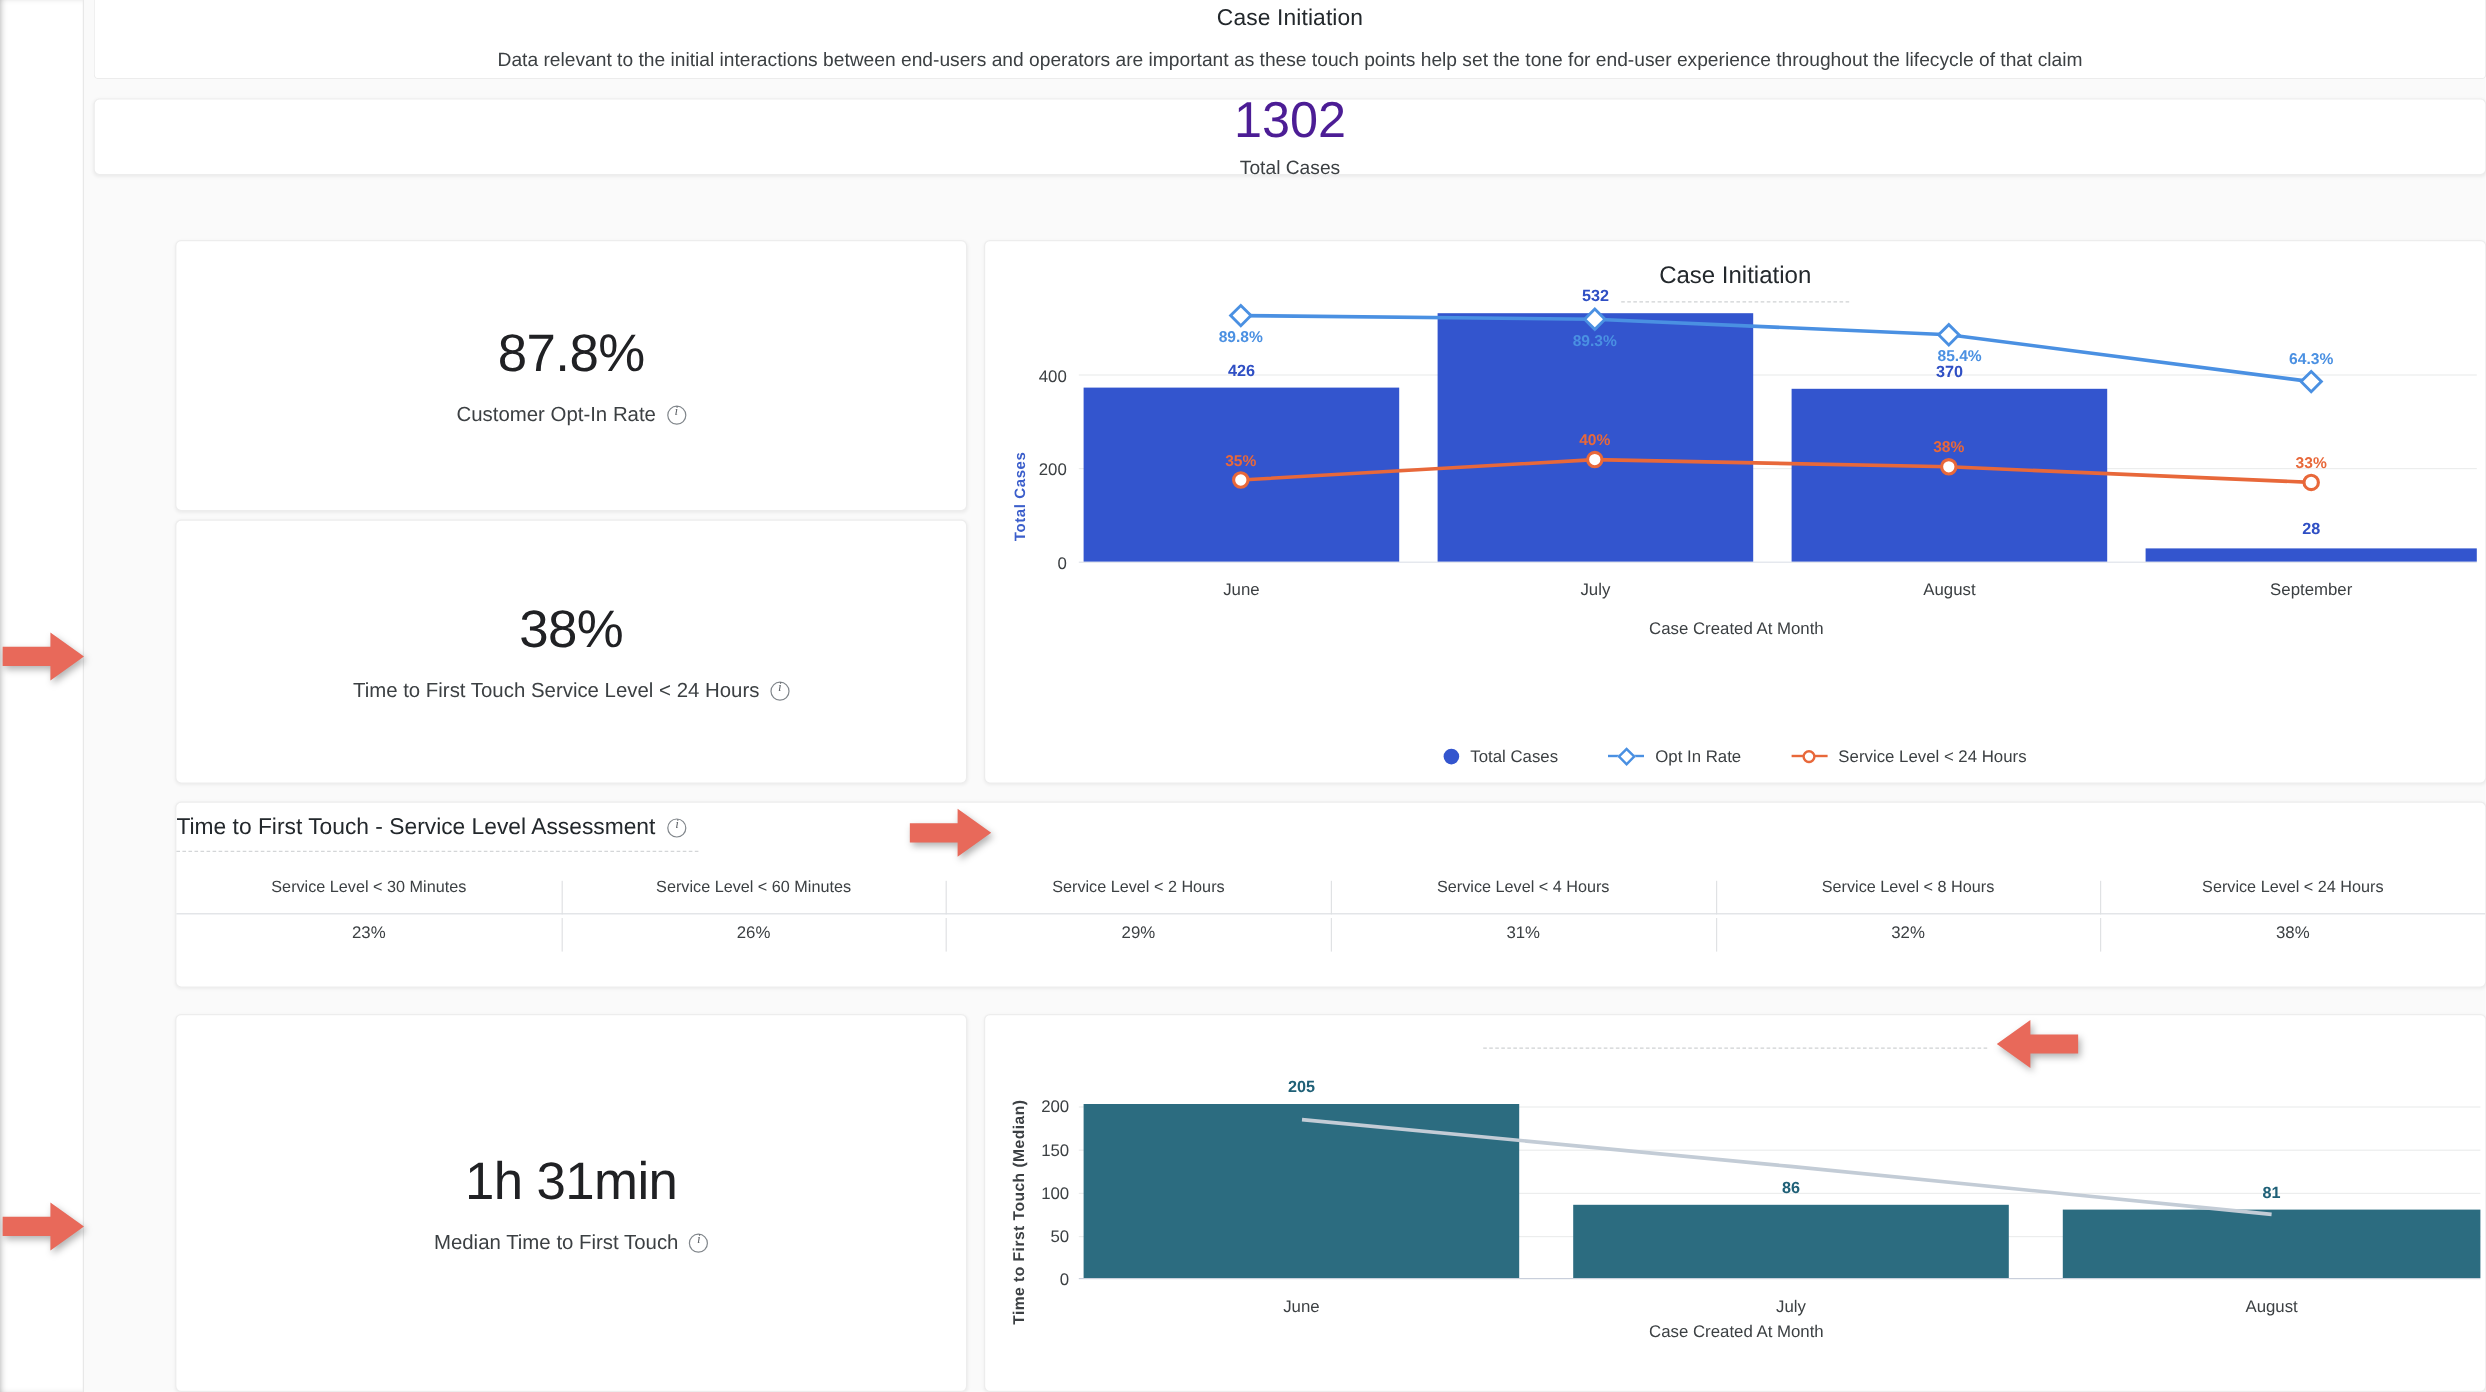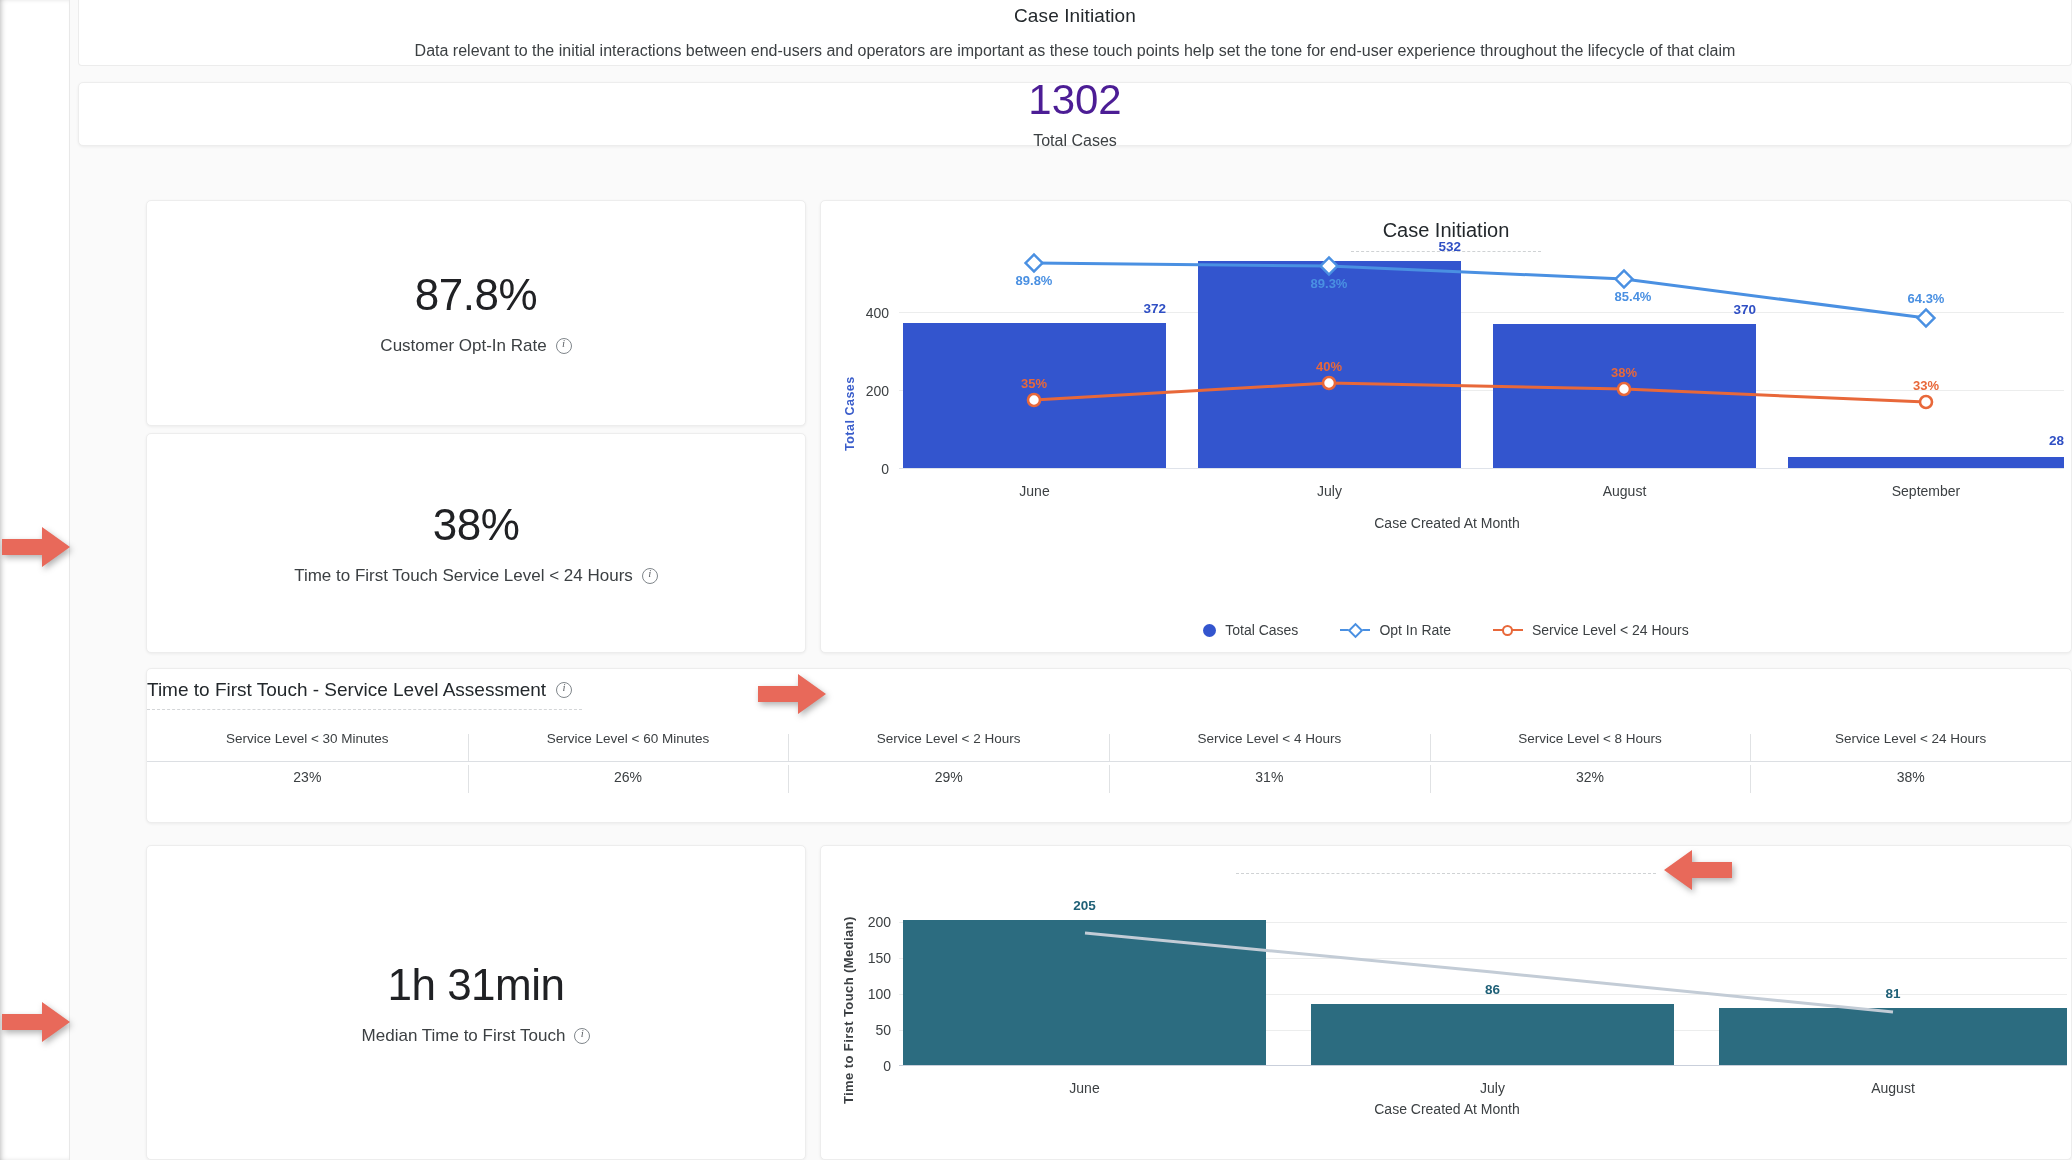--- a/index.html
+++ b/index.html
@@ -75,21 +75,21 @@
   .title-dash { width: 190px; height: 0; border-top: 1.6px dashed #cfd2d4; margin-top: 9px; }
   .ax-label-y {
     position:absolute; font-size: 12.5px; font-weight:700; letter-spacing:.5px;
     color:#3b5ecb; transform: rotate(-90deg); transform-origin: left top; white-space:nowrap;
   }
   .ytick { position:absolute; font-size:14px; color:#3c4043; text-align:right; white-space:nowrap; }
   .gridline { position:absolute; height:1px; background:#eceded; }
   .axisline { position:absolute; height:1px; background:#dfe3ea; }
   .bar { position:absolute; background:#3355ce; }
   .bar-lbl { position:absolute; font-size:13.5px; font-weight:700; color:#2f4fc4;
-             text-align:right; white-space:nowrap; }
+             text-align:center; white-space:nowrap; }
   .xtick { position:absolute; font-size:14px; color:#3c4043; text-align:center; white-space:nowrap; }
   .ax-label-x { position:absolute; font-size:14px; color:#3c4043; text-align:center; white-space:nowrap; }
   .pt-lbl { position:absolute; font-size:13px; font-weight:700; white-space:nowrap; text-align:center; }
   .pt-lbl.blue { color:#4a90e2; }
   .pt-lbl.orange { color:#e8683a; }
 
   .legend { position:absolute; bottom:14px; left:0; width:100%;
             display:flex; justify-content:center; align-items:center; gap:42px; }
   .lg-item { display:flex; align-items:center; gap:9px; font-size:14px; color:#3c4043; }
   .lg-dot { width:13px; height:13px; border-radius:50%; background:#3355ce; }
@@ -191,21 +191,21 @@
 
       <div class="gridline" style="left:78px; top:111px; width:1165px;"></div>
       <div class="gridline" style="left:78px; top:189px; width:1165px;"></div>
       <div class="axisline" style="left:78px; top:267px; width:1165px;"></div>
 
       <div class="bar" style="left:82px;  top:122px; width:263px; height:145px;"></div>
       <div class="bar" style="left:377px; top:60px;  width:263px; height:207px;"></div>
       <div class="bar" style="left:672px; top:123px; width:263px; height:144px;"></div>
       <div class="bar" style="left:967px; top:256px; width:276px; height:11px;"></div>
 
-      <div class="bar-lbl" style="left:82px;  top:100px; width:263px;">372</div>
+      <div class="bar-lbl" style="left:82px;  top:100px; width:263px;">426</div>
       <div class="bar-lbl" style="left:377px; top:38px;  width:263px;">532</div>
       <div class="bar-lbl" style="left:672px; top:101px; width:263px;">370</div>
       <div class="bar-lbl" style="left:967px; top:232px; width:276px;">28</div>
 
       <svg style="position:absolute; left:0; top:0; width:1252px; height:453px; pointer-events:none;">
         <polyline points="213,62 508,65 803,78 1105,117" fill="none" stroke="#4a90e2" stroke-width="3"></polyline>
         <polyline points="213,199 508,182 803,188 1105,201" fill="none" stroke="#e8683a" stroke-width="3"></polyline>
         <g>
           <rect x="207" y="56" width="12" height="12" transform="rotate(45 213 62)" fill="#fff" stroke="#4a90e2" stroke-width="2.4"></rect>
           <rect x="502" y="59" width="12" height="12" transform="rotate(45 508 65)" fill="#fff" stroke="#4a90e2" stroke-width="2.4"></rect>

